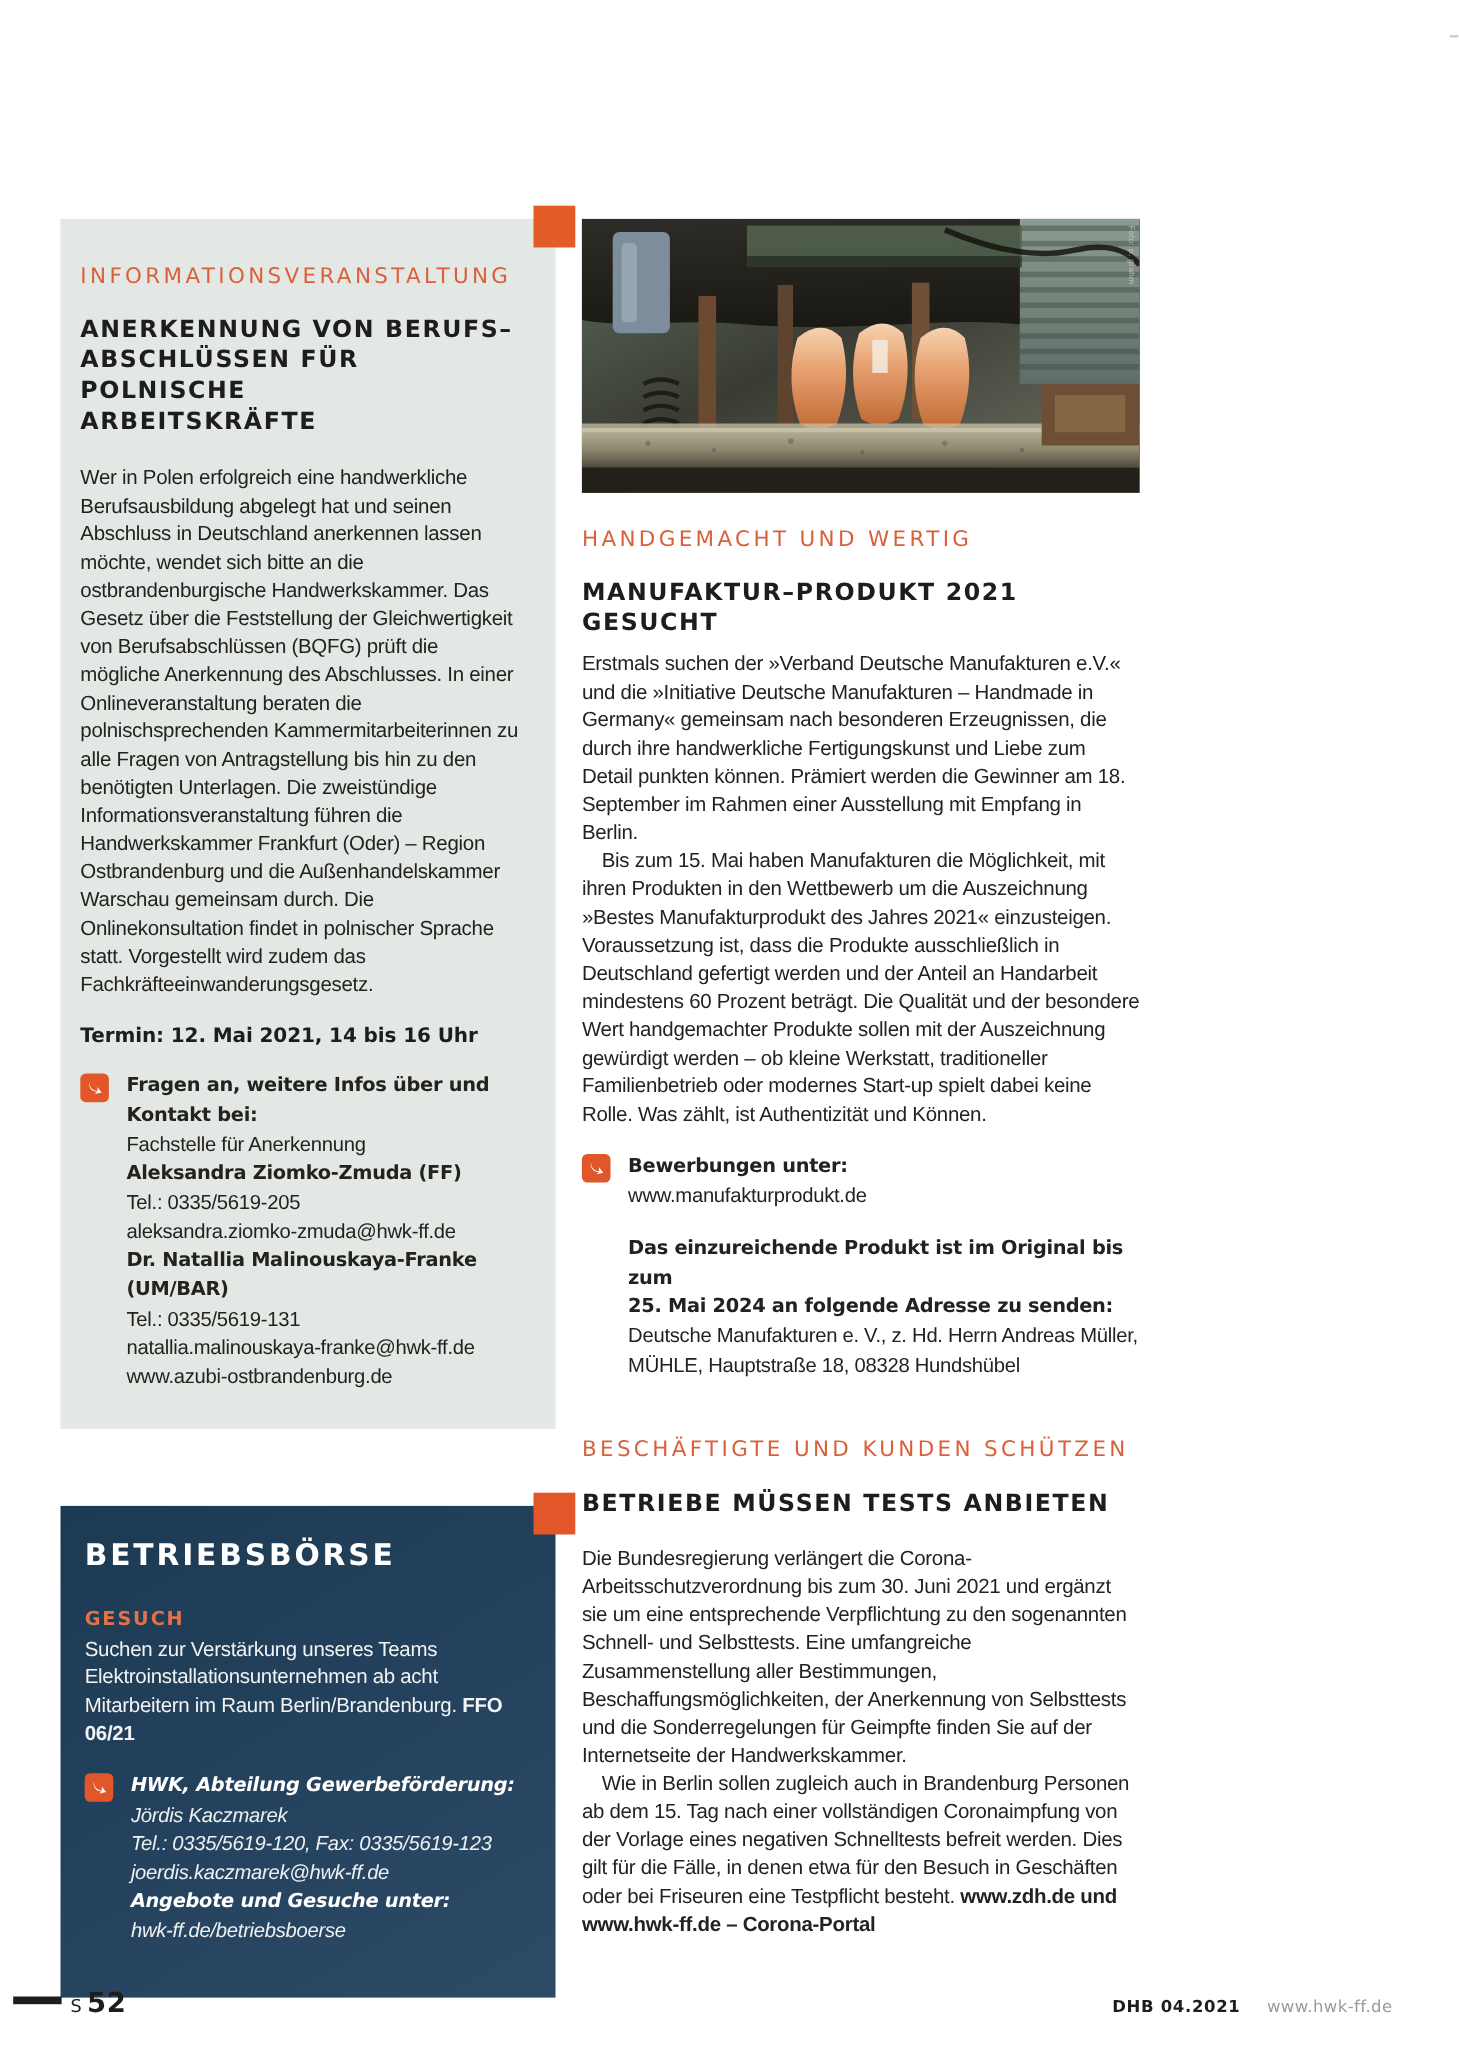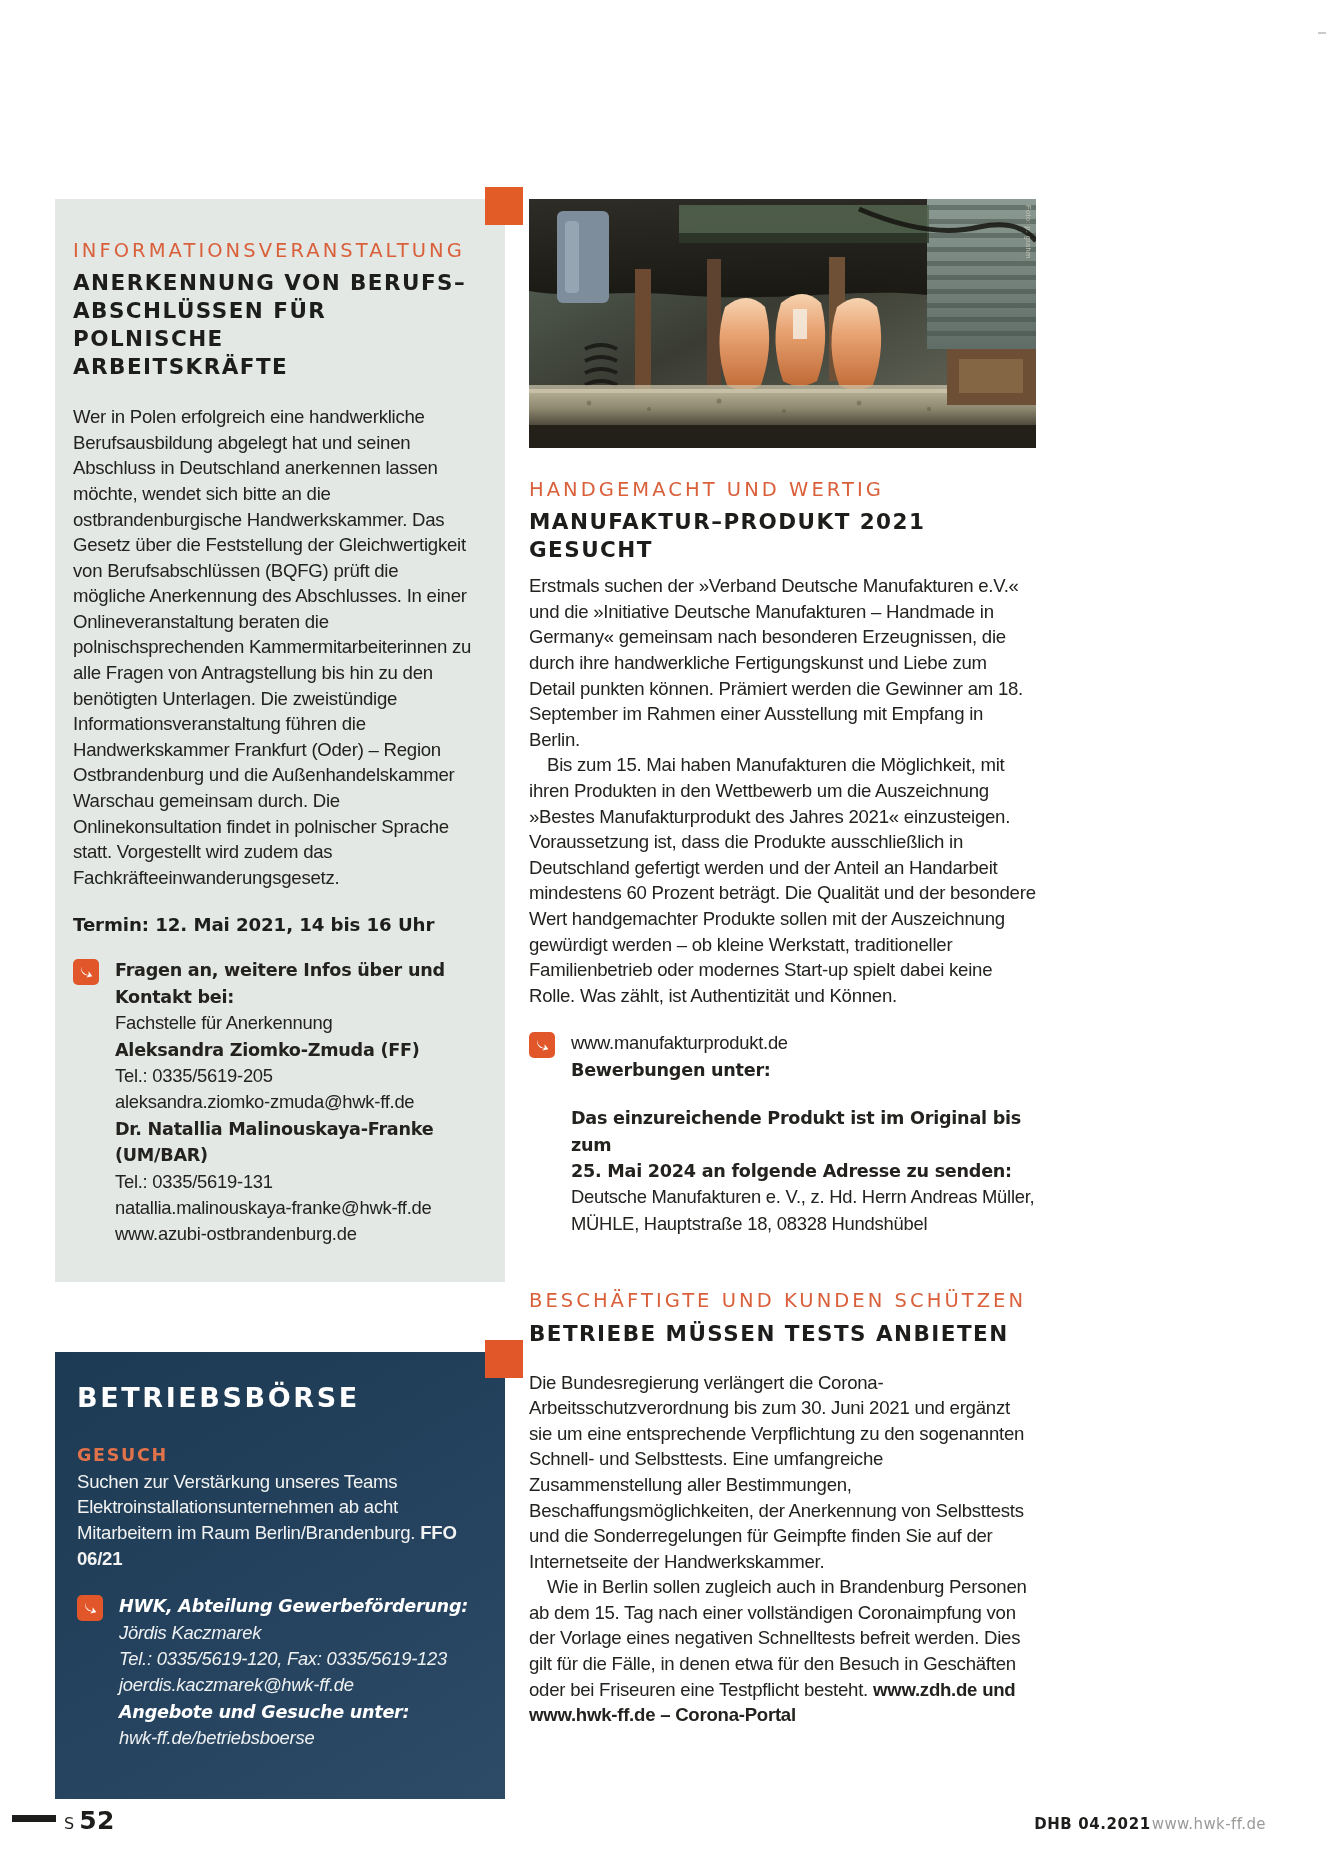--- a/index.html
+++ b/index.html
@@ -23,21 +23,21 @@
     line-height:1.2;
     white-space:nowrap;
   }
   .headline{
     font-family:"DejaVu Sans", sans-serif;
     font-weight:700;
     font-size:21.5px;
     letter-spacing:1.45px;
     line-height:1.30;
     color:#1d1d1b;
-    margin-top:7px;
+    margin-top:24px;
     text-transform:uppercase;
   }
   .body{
     font-family:"Liberation Sans", sans-serif;
     font-size:18.6px;
     line-height:25.6px;
     color:#23221f;
     letter-spacing:-0.25px;
   }
   .body p{margin:0;}
@@ -151,21 +151,21 @@
     font-family:"DejaVu Sans", sans-serif;
     color:#1d1d1b;font-size:16px;letter-spacing:1px;
   }
   .foot-left .pg{font-weight:700;font-size:25px;letter-spacing:0.5px;margin-left:4px;}
   .foot-right{
     position:absolute;right:60px;bottom:42px;
     font-family:"DejaVu Sans", sans-serif;
     font-size:15px;
   }
   .foot-right .dhb{font-weight:700;letter-spacing:0.6px;color:#1d1d1b;}
-  .foot-right .url{color:#9a9a99;letter-spacing:0.4px;margin-left:1px;font-weight:400;}
+  .foot-right .url{color:#9a9a99;letter-spacing:0.4px;margin-left:24px;font-weight:400;}
   .topmark{position:absolute;right:0;top:32px;width:8px;height:2px;background:#c9c9c7;}
 </style>
 </head>
 <body>
 
 <div class="page">
 
   <div class="topmark"></div>
 
   <div class="leftcol">
@@ -333,22 +333,22 @@
         <p>Erstmals suchen der »Verband Deutsche Manufakturen e.V.« und die »Initiative Deutsche Manufakturen – Handmade in Germany« gemeinsam nach besonderen Erzeugnissen, die durch ihre handwerkliche Fertigungskunst und Liebe zum Detail punkten können. Prämiert werden die Gewinner am 18. September im Rahmen einer Ausstellung mit Empfang in Berlin.</p>
         <p class="indent">Bis zum 15. Mai haben Manufakturen die Möglichkeit, mit ihren Produkten in den Wettbewerb um die Auszeichnung »Bestes Manufakturprodukt des Jahres 2021« einzusteigen. Voraussetzung ist, dass die Produkte ausschließlich in Deutschland gefertigt werden und der Anteil an Handarbeit mindestens 60 Prozent beträgt. Die Qualität und der besondere Wert handgemachter Produkte sollen mit der Auszeichnung gewürdigt werden – ob kleine Werkstatt, traditioneller Familienbetrieb oder modernes Start-up spielt dabei keine Rolle. Was zählt, ist Authentizität und Können.</p>
       </div>
 
       <div class="contact-block">
         <span class="arrow-icon">
           <svg width="18" height="18" viewBox="0 0 18 18">
             <path d="M4.2 3.2 C 4.2 8.4, 7.0 11.4, 11.6 11.9 L 11.6 8.2 L 15.4 13.2 L 9.3 14.6 L 11.2 12.6 C 6.0 12.2, 3.4 8.6, 4.2 3.2 Z" fill="#ffffff"></path>
           </svg>
         </span>
+        <div class="contact-line b">Bewerbungen unter:</div>
         <div class="contact-line">www.manufakturprodukt.de</div>
-        <div class="contact-line b">Bewerbungen unter:</div>
         <div class="contact-line b" style="margin-top:22px;">Das einzureichende Produkt ist im Original bis zum</div>
         <div class="contact-line b">25. Mai 2024 an folgende Adresse zu senden:</div>
         <div class="contact-line">Deutsche Manufakturen e. V., z. Hd. Herrn Andreas Müller,</div>
         <div class="contact-line">MÜHLE, Hauptstraße 18, 08328 Hundshübel</div>
       </div>
     </div>
 
     <div class="sec" style="margin-top:52px;">
       <div class="eyebrow">BESCHÄFTIGTE UND KUNDEN SCHÜTZEN</div>
       <div class="headline">BETRIEBE MÜSSEN TESTS ANBIETEN</div>

